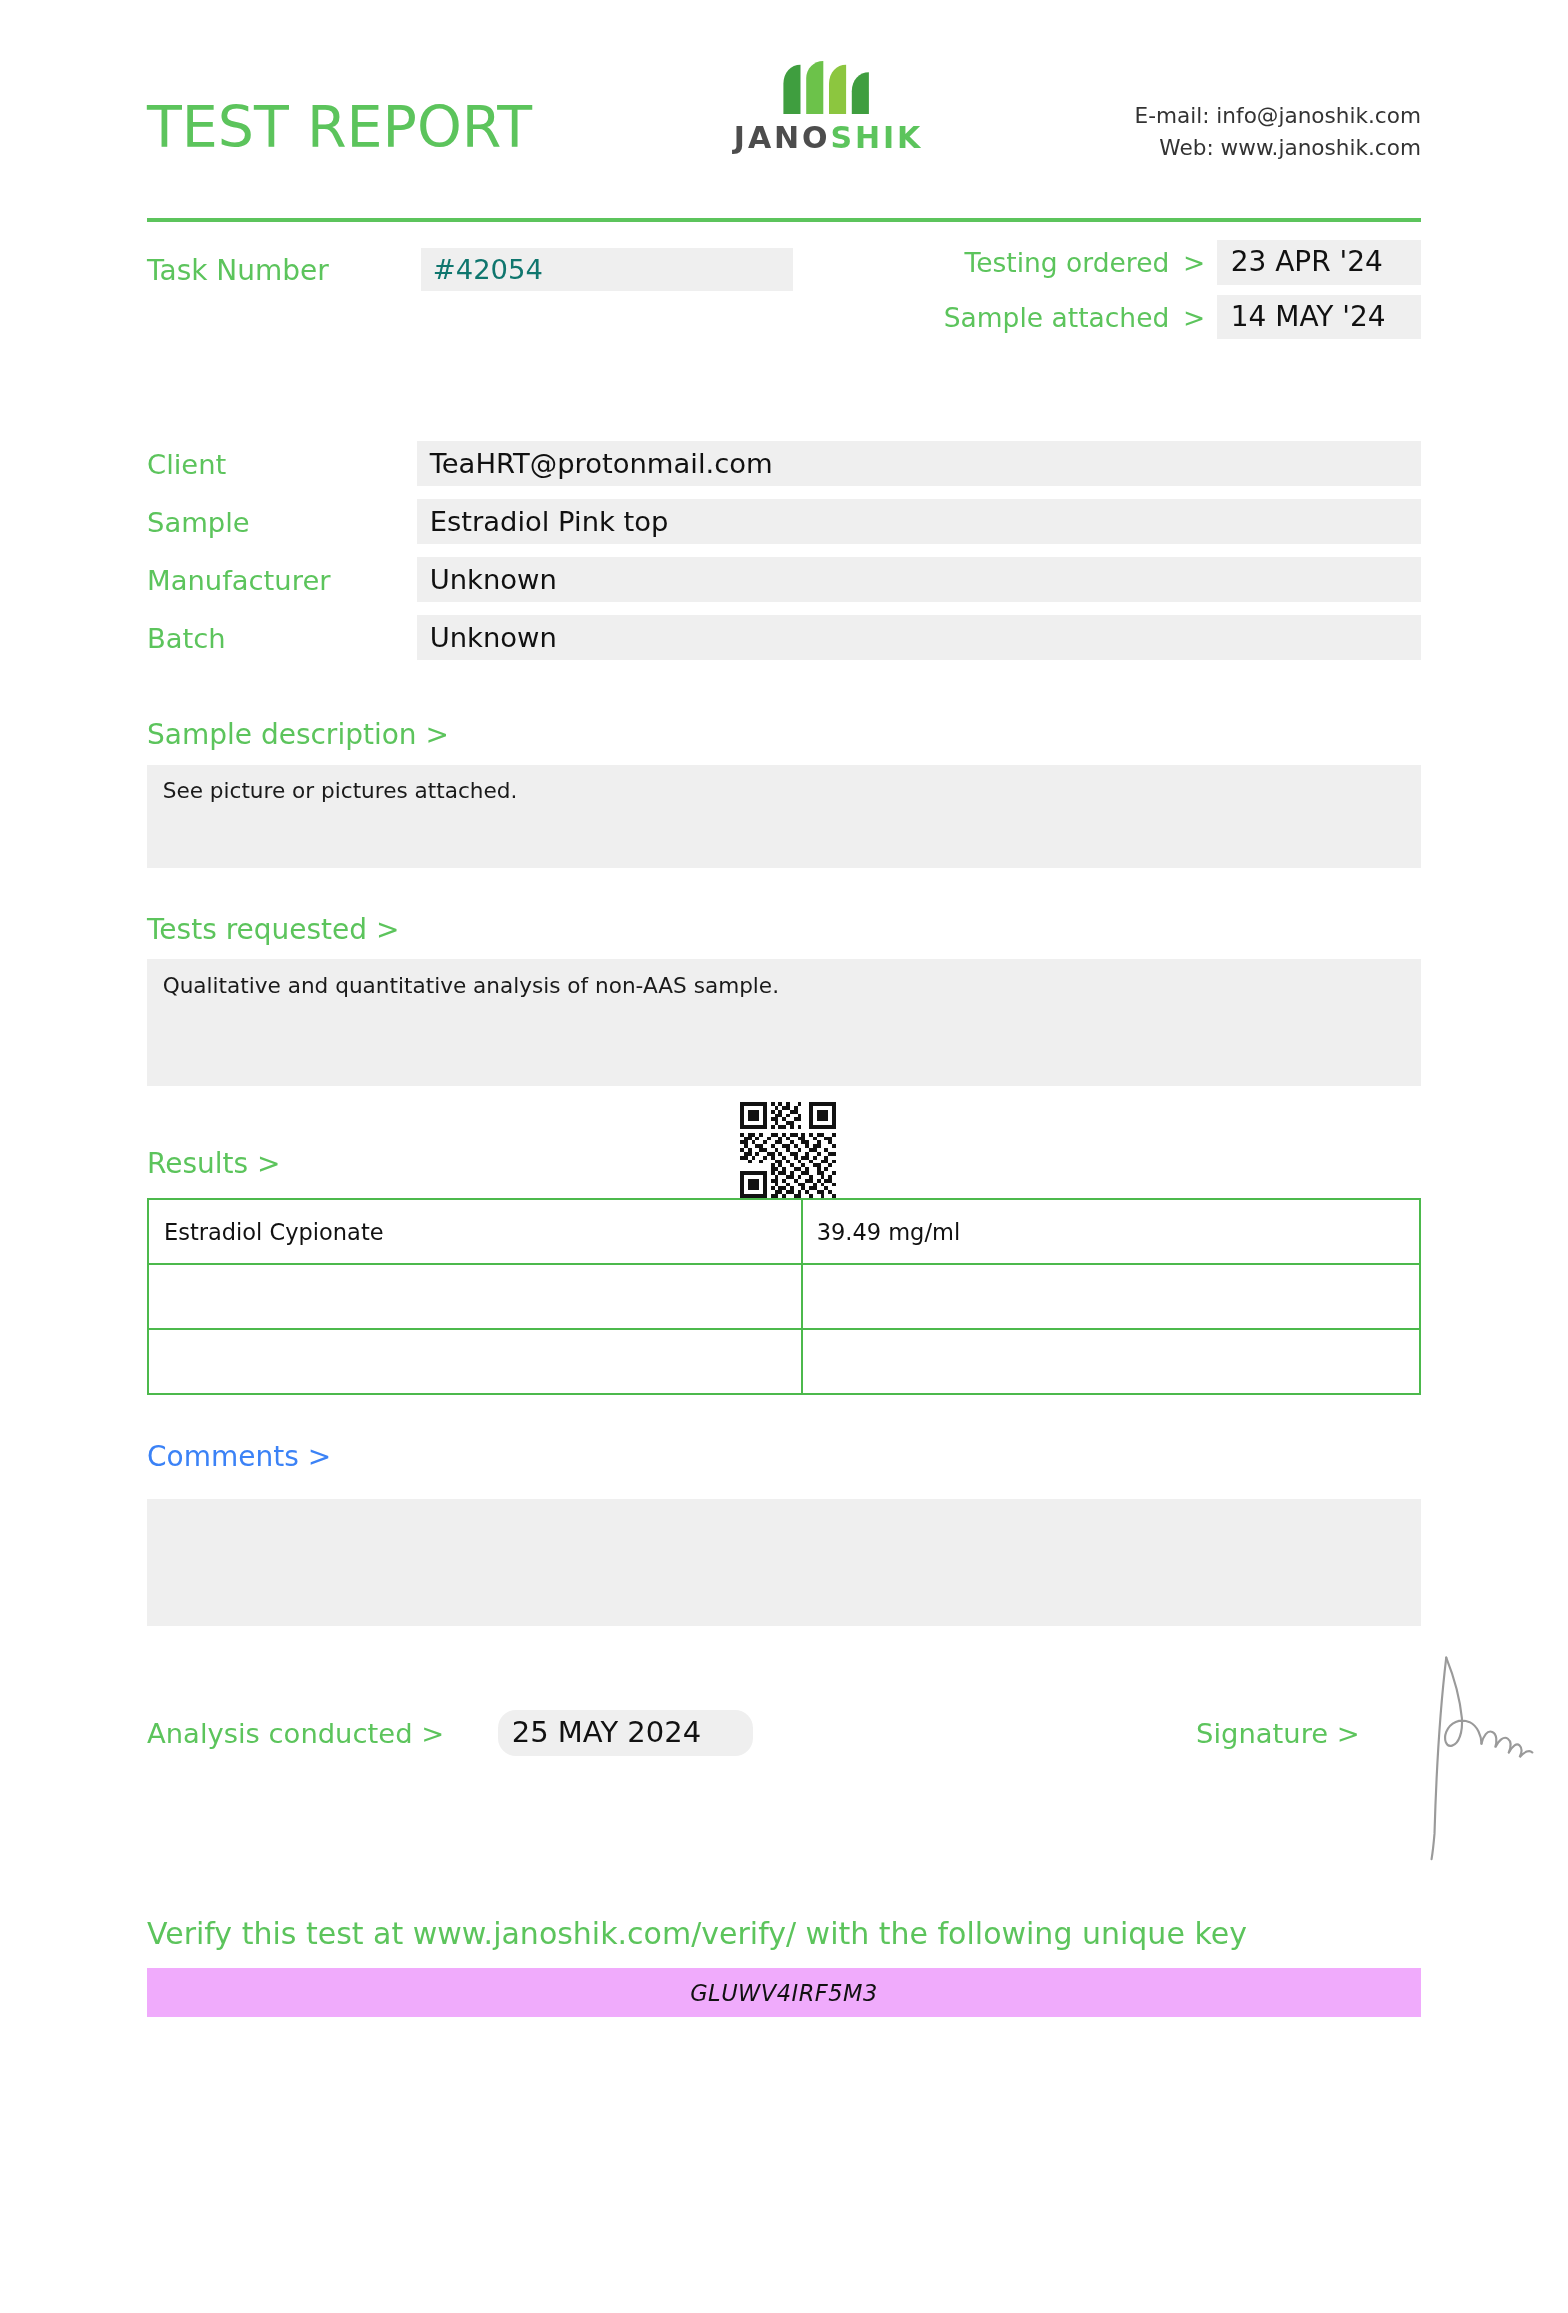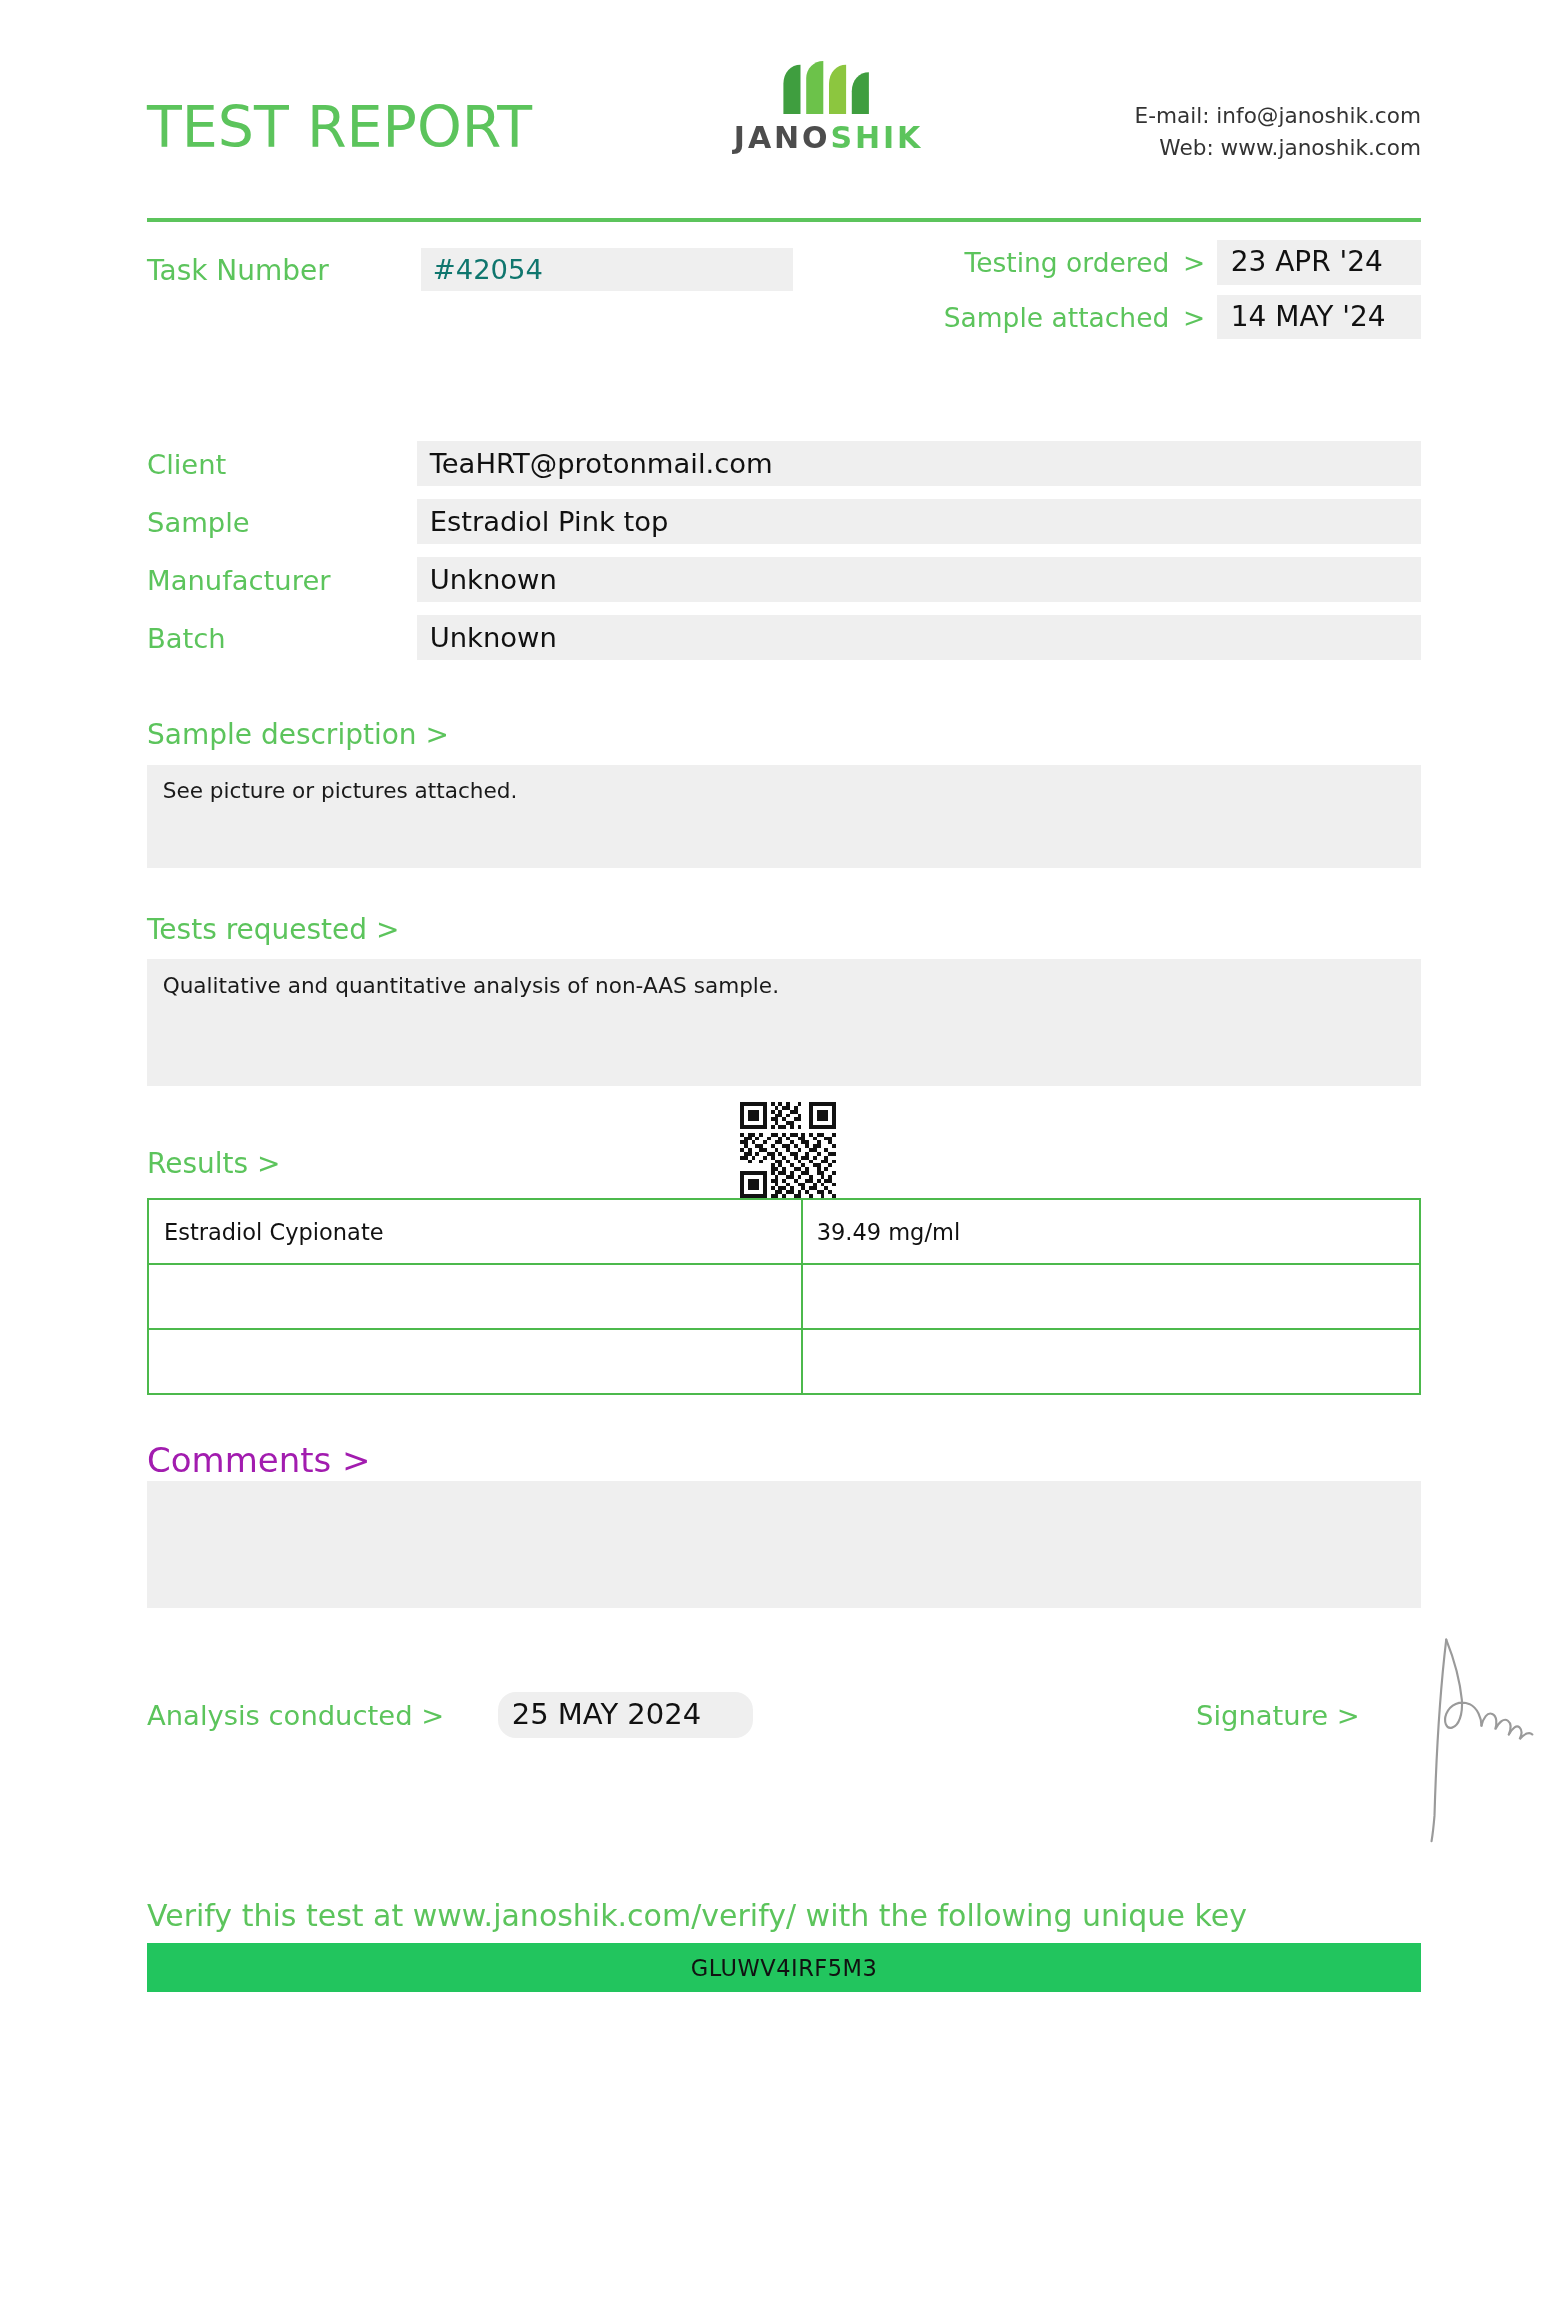--- a/index.html
+++ b/index.html
@@ -217,24 +217,24 @@
     height: 55px;
     font-size: 22.5px;
     padding: 3.9px 13.7px;
     color: #111;
     vertical-align: middle;
   }
   table.results td.c1 { width: 49%; padding-left: 15px; }
 
   
   .comments-title {
-    font-size: 34px;
-    color: #a21caf;
+    font-size: 28px;
+    color: #3b82f6;
     margin-top: 45px;
-    margin-bottom: 1px;
+    margin-bottom: 26px;
   }
   .comments-box {
     background: #efefef;
     height: 127px;
   }
 
   
   .analysis-row {
     position: relative;
     height: 196px;
@@ -277,29 +277,30 @@
   }
 
   
   .verify {
     font-size: 30px;
     color: #5cc45c;
     margin-top: 43px;
     white-space: nowrap;
   }
   .key-box {
-    background: #22c55e;
-    margin-top: 10px;
+    background: #f0abfc;
+    margin-top: 17px;
     height: 49px;
     text-align: center;
     font-size: 22.5px;
     color: #111;
     padding-top: 12.7px;
     box-sizing: border-box;
     letter-spacing: 0.5px;
+    font-style: italic;
   }
 </style>
 </head>
 <body>
 
 <div class="page">
 
   <div class="header">
 
     <div class="title">TEST REPORT</div>

